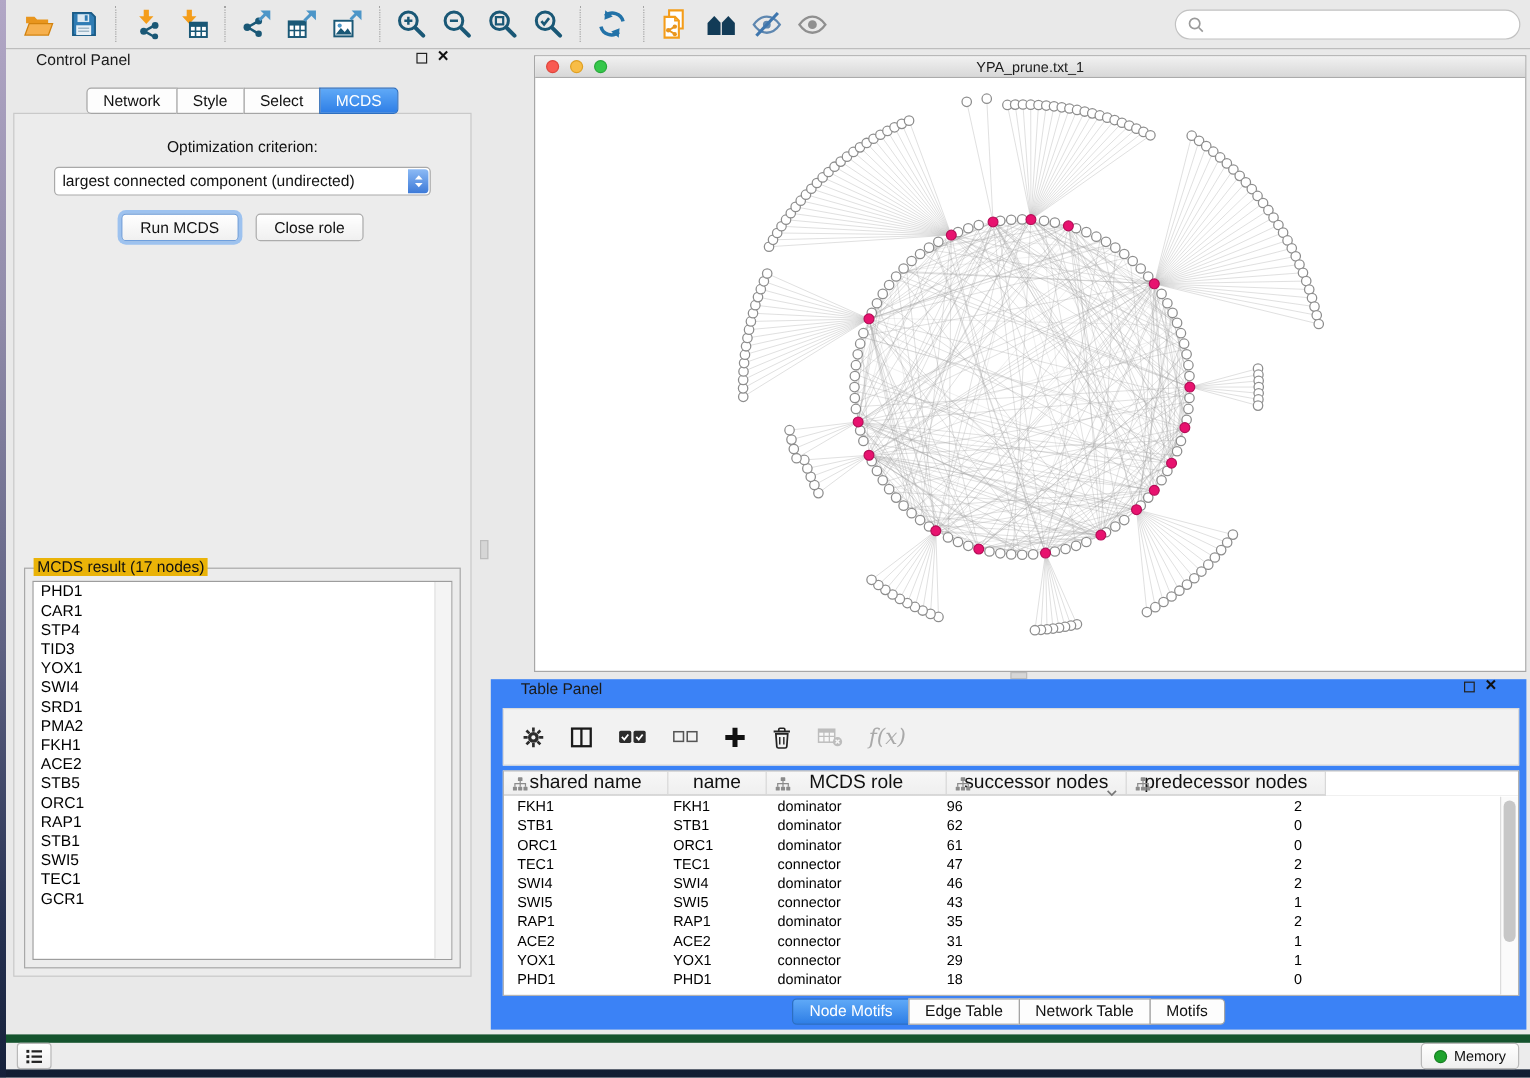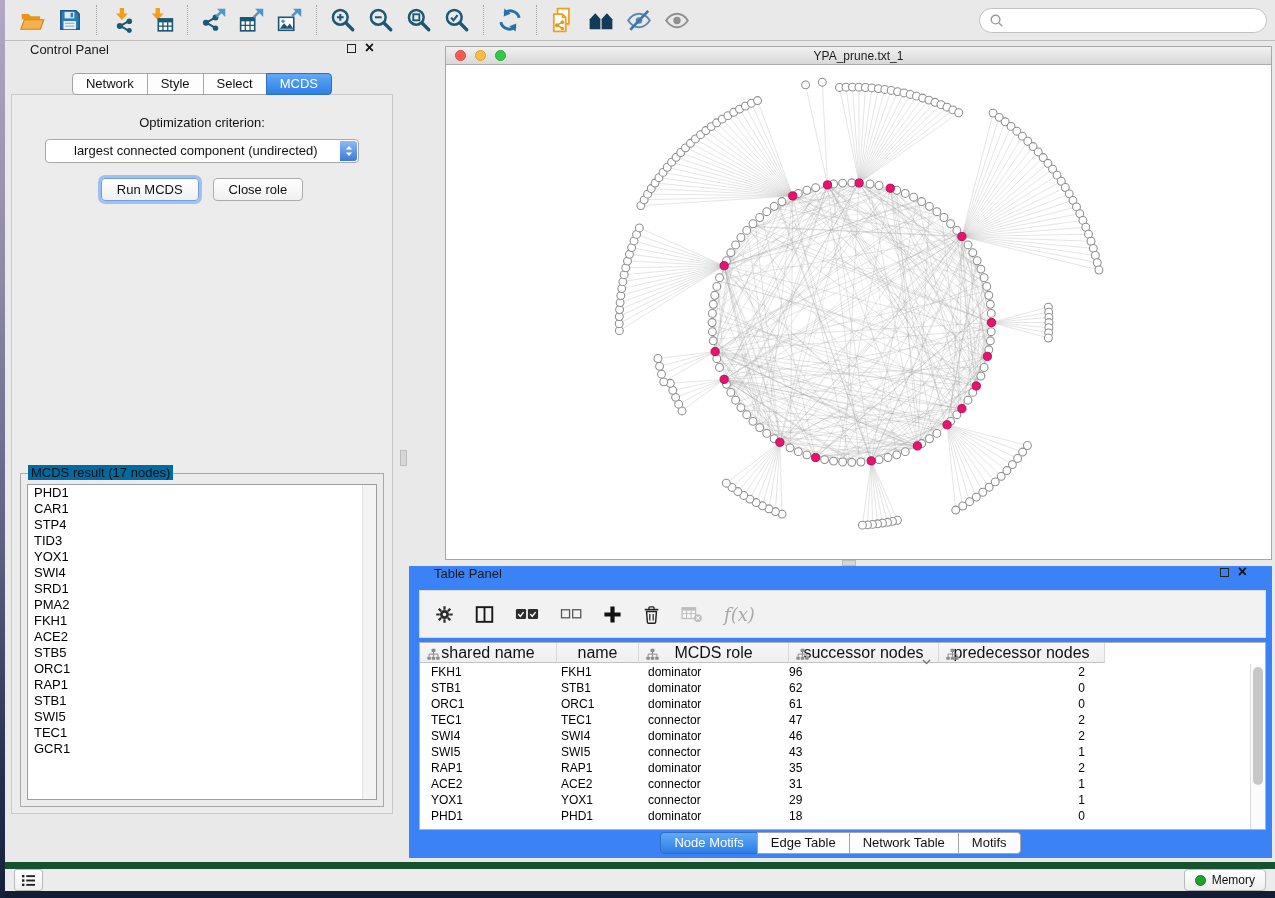--- a/index.html
+++ b/index.html
@@ -28,29 +28,29 @@
   .close-ic { font-size:16px; font-weight:800; color:#111; line-height:12px; }
   .cp-tabs { position:absolute; left:0; right:0; top:31px; display:flex; justify-content:center; z-index:3; }
   .tab { height:22px; line-height:20px; padding:0 13px; font-size:13px; background:#fdfdfd;
     border:1px solid #a5a5a5; margin-left:-1px; color:#111; }
   .tab:first-child { border-radius:4px 0 0 4px; margin-left:0; }
   .tab:last-child { border-radius:0 4px 4px 0; }
   .tab.active { background:linear-gradient(180deg,#5fa9f7 0%,#2e7ee6 100%); color:#fff; border-color:#2d6fc0; }
   .cp-inner { position:absolute; left:6px; right:6px; top:52px; bottom:48px; background:#ececec; border:1px solid #c9c9c9; }
   .opt-label { text-align:center; margin-top:20px; font-size:13px; color:#111; }
   .opt-select { position:relative; width:314px; height:24px; margin:9px auto 0; background:#fff;
-    border:1px solid #a9a9a9; border-radius:4px; font-size:13px; line-height:22px; padding-left:28px; color:#111; }
+    border:1px solid #a9a9a9; border-radius:4px; font-size:13px; line-height:22px; padding-left:6px; color:#111; }
   .opt-stepper { position:absolute; right:1px; top:1px; bottom:1px; width:17px; border-radius:0 3px 3px 0;
     background:linear-gradient(180deg,#8cbaf5 0%,#3d7ad8 100%); display:flex; align-items:center; justify-content:center; }
   .btn-row { display:flex; justify-content:center; gap:14px; margin-top:15px; }
   .btn { height:23px; padding:0 15px; font-size:13px; color:#111; background:linear-gradient(180deg,#ffffff,#f0f0f0);
     border:1px solid #acacac; border-radius:4px; display:flex; align-items:center; }
   .btn.focused { box-shadow:0 0 0 3px #9dc2ef; border-color:#6f9fdc; }
   .fieldset { position:absolute; left:8px; right:8px; top:378px; bottom:6px; border:1px solid #a8a8a8; }
-  .legend { position:absolute; top:-9px; left:7px; background:#0369a1; padding:0 3px; font-size:13px; color:#111; }
+  .legend { position:absolute; top:-9px; left:7px; background:#eab308; padding:0 3px; font-size:13px; color:#111; }
   .mcds-listbox { position:absolute; left:6px; right:6px; top:10px; bottom:6px; background:#fff; border:1px solid #9d9d9d; overflow:hidden; }
   .mcds-listbox .li { font-size:13px; line-height:16px; padding-left:6px; color:#000; }
   .list-scroll { position:absolute; right:1px; top:1px; bottom:1px; width:14px; background:#f4f4f4; border-left:1px solid #e2e2e2; }
 
   
   .vsplit { position:absolute; left:394px; top:42px; width:10px; bottom:29px; background:#e9e9e9; }
   .vsplit .grip { position:absolute; left:1px; top:408px; width:7px; height:16px; background:#d6d6d6; border:1px solid #bcbcbc; }
   .hsplit { position:absolute; left:404px; right:0; top:560px; height:6px; background:#e9e9e9; }
   .hsplit .grip { position:absolute; left:50%; top:0; width:14px; height:6px; background:#d6d6d6; border:1px solid #bcbcbc; }
 

